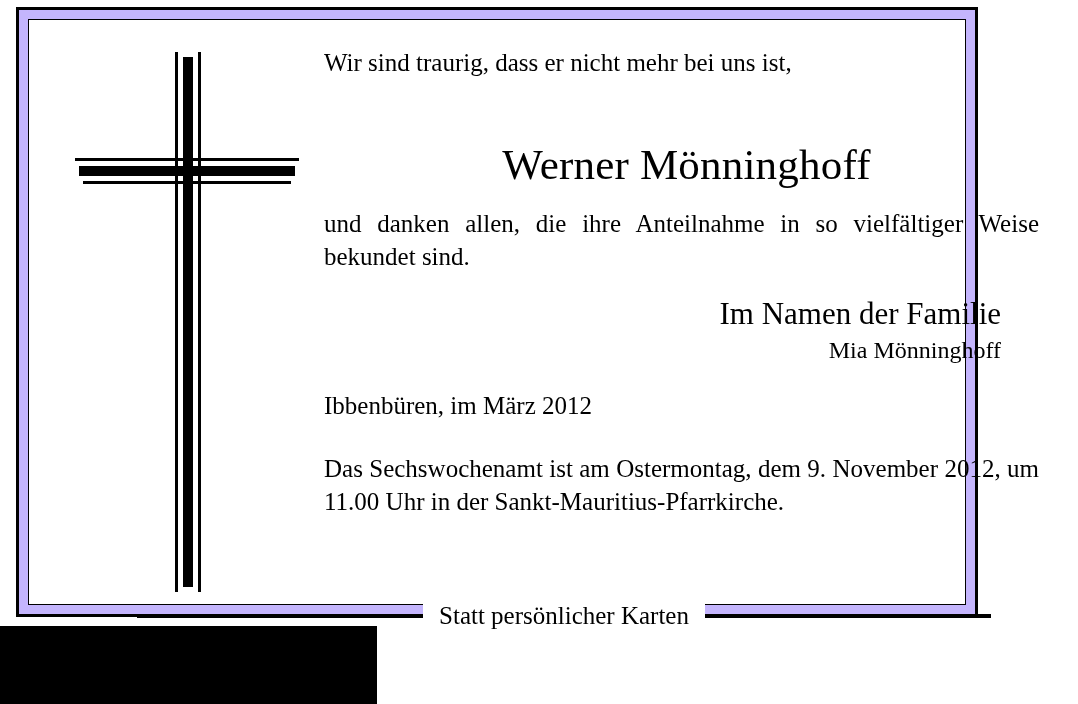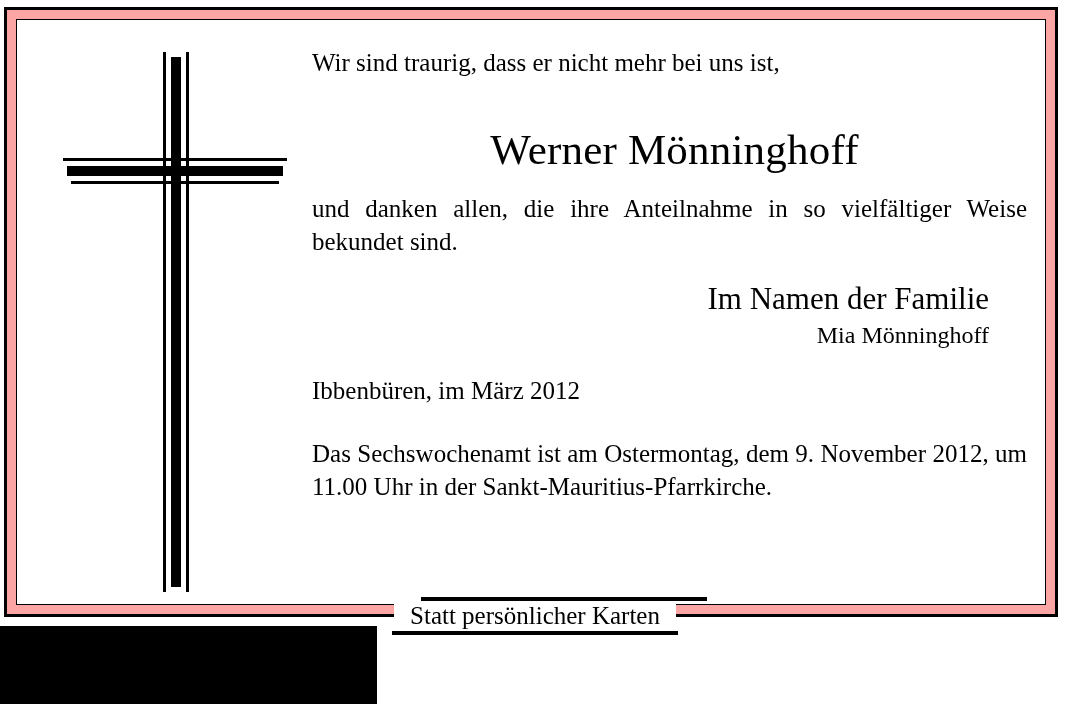--- a/index.html
+++ b/index.html
@@ -12,27 +12,27 @@
     height: 704px;
     position: relative;
     font-family: "Liberation Serif", serif;
     color: #000000;
     overflow: hidden;
   }
 
   
   .notice {
     position: absolute;
-    left: 4px;
+    left: 16px;
     top: 7px;
-    width: 1054px;
+    width: 962px;
     height: 610px;
     border: 3px solid #000000;
     box-sizing: border-box;
-    background: #fca5a5;
+    background: #c4b5fd;
   }
   .notice-inner {
     position: absolute;
     left: 9px;
     top: 9px;
     right: 9px;
     bottom: 9px;
     border: 1px solid #000000;
     box-sizing: border-box;
     background: #ffffff;
@@ -94,21 +94,21 @@
   }
   .spacer-sm { height: 19px; }
   .spacer-md { height: 26px; }
   .spacer-lg { height: 30px; }
 
   .deceased-name {
     font-size: 43px;
     line-height: 56px;
     text-align: center;
     padding-left: 10px;
-    margin-top: 17px;
+    margin-top: 32px;
     margin-bottom: 14px;
     letter-spacing: 0.2px;
   }
 
   .family-block {
     text-align: right;
     padding-right: 38px;
     margin-top: 24px;
   }
   .family-label {
@@ -124,21 +124,20 @@
   .footer {
     position: absolute;
     left: 8px;
     top: 594px;
     width: 1054px;
     height: 44px;
     display: flex;
     align-items: center;
     justify-content: center;
     background: transparent;
-    flex-direction: column;
   }
   .footer-rule {
     flex: 0 0 auto;
     background: #000000;
   }
   .rule-left {
     width: 286px;
     height: 4px;
     margin-left: 58px;
   }

